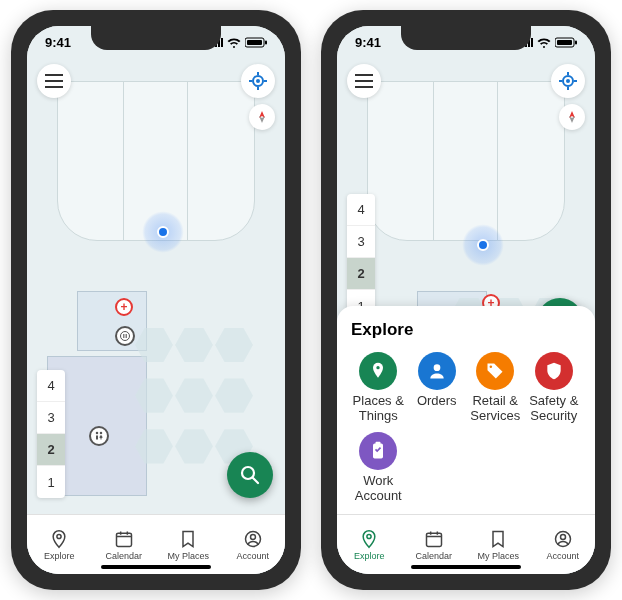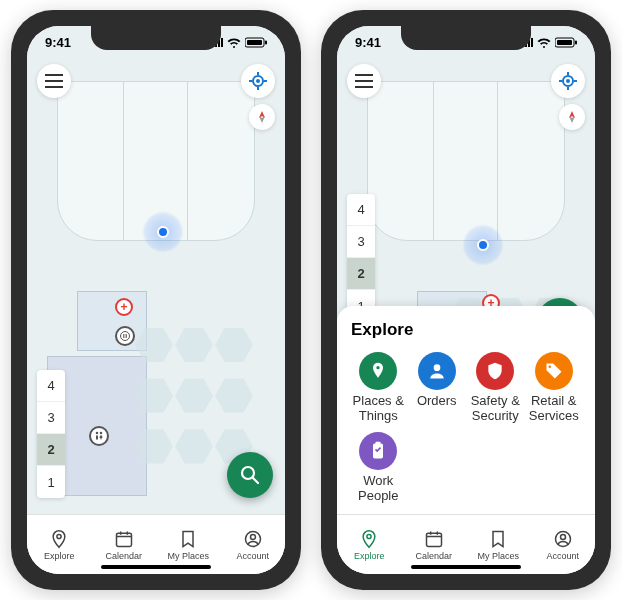--- a/index.html
+++ b/index.html
@@ -461,45 +461,45 @@
         <div class="cat-item">
           <div class="cat-icon" style="background:#1976d2;">
             <svg width="20" height="20" viewBox="0 0 24 24">
                 <circle cx="12" cy="8" r="4" fill="#fff"></circle>
                 <path d="M4 21c0-4 4-6 8-6s8 2 8 6z" fill="#fff"></path>
               </svg>
           </div>
           <span class="cat-label">Orders</span>
         </div>
         <div class="cat-item">
-          <div class="cat-icon" style="background:#d32f2f;">
-            <svg width="20" height="20" viewBox="0 0 24 24">
-                <path d="M12 2l8 3v6c0 5-3.5 9-8 11-4.5-2-8-6-8-11V5z" fill="#fff"></path>
-              </svg>
-          </div>
-          <span class="cat-label">Safety &amp; Security</span>
-        </div>
-        <div class="cat-item">
           <div class="cat-icon" style="background:#f57c00;">
             <svg width="20" height="20" viewBox="0 0 24 24">
                 <path d="M3 3h8l10 10-8 8L3 11z" fill="#fff"></path>
                 <circle cx="7" cy="7" r="1.5" fill="#f57c00"></circle>
               </svg>
           </div>
           <span class="cat-label">Retail &amp; Services</span>
+        </div>
+        <div class="cat-item">
+          <div class="cat-icon" style="background:#d32f2f;">
+            <svg width="20" height="20" viewBox="0 0 24 24">
+                <path d="M12 2l8 3v6c0 5-3.5 9-8 11-4.5-2-8-6-8-11V5z" fill="#fff"></path>
+              </svg>
+          </div>
+          <span class="cat-label">Safety &amp; Security</span>
         </div>
         <div class="cat-item">
           <div class="cat-icon" style="background:#7e57c2;">
             <svg width="20" height="20" viewBox="0 0 24 24">
                 <rect x="6" y="3" width="12" height="18" rx="2" fill="#fff"></rect>
                 <rect x="9" y="1" width="6" height="4" rx="1" fill="#fff"></rect>
                 <path d="M9 10l2 2 4-4" stroke="#7e57c2" stroke-width="2" fill="none"></path>
               </svg>
           </div>
-          <span class="cat-label">Work People</span>
+          <span class="cat-label">Work Account</span>
         </div>
       </div>
     </div>
 
     <div class="bottom-nav">
       <div class="nav-item active">
         <svg width="20" height="20" viewBox="0 0 24 24">
             <path d="M12 2a7 7 0 00-7 7c0 5 7 13 7 13s7-8 7-13a7 7 0 00-7-7z" stroke-width="1.8"></path>
             <circle cx="12" cy="9" r="2.5" stroke-width="1.8"></circle>
           </svg>

